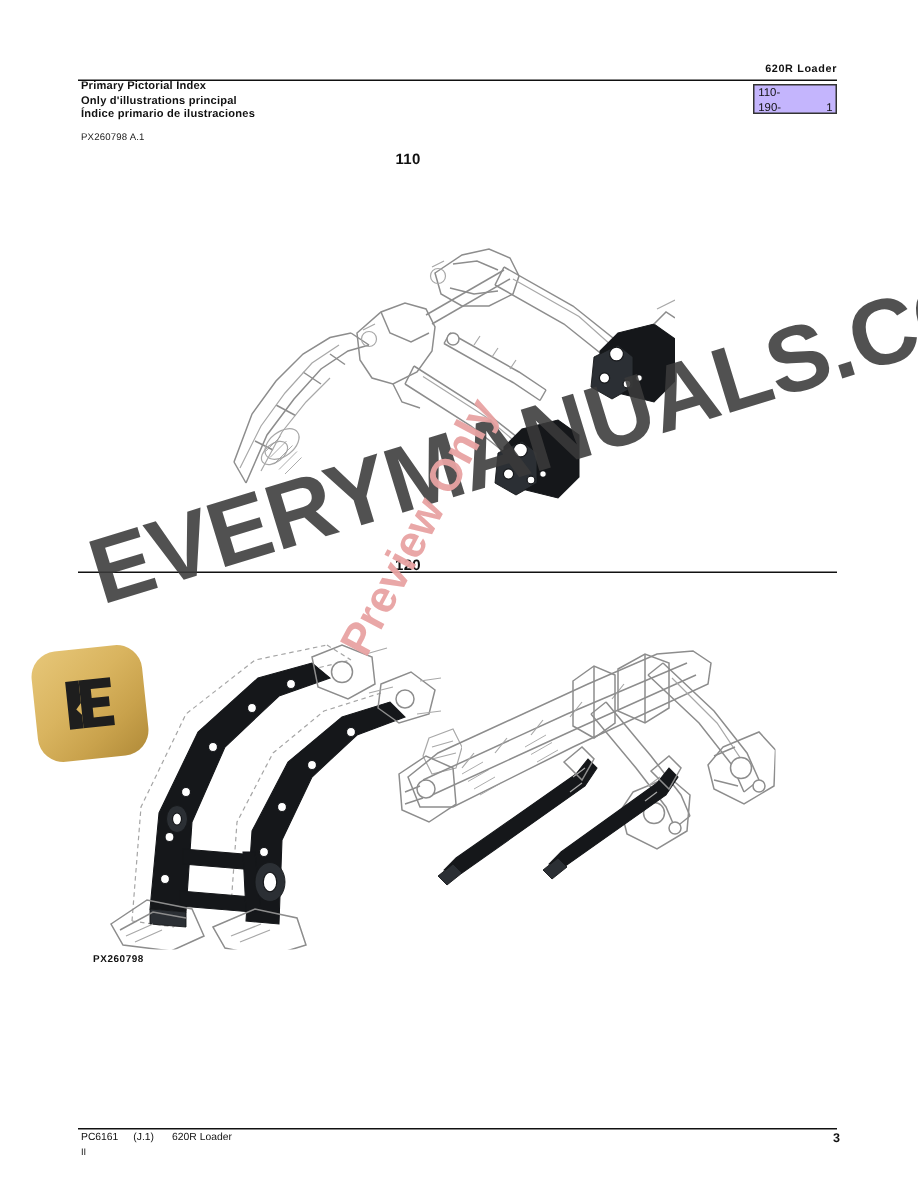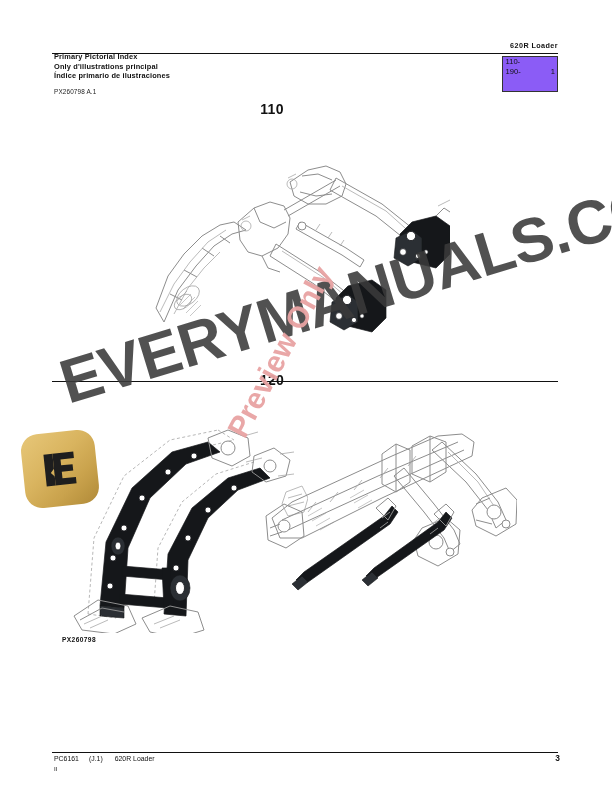--- a/index.html
+++ b/index.html
@@ -67,44 +67,44 @@
     font-weight: bold;
     color: #111;
     letter-spacing: .06em;
     white-space: nowrap;
   }
   .index-box {
     position: absolute;
     left: 502px;
     top: 56px;
     width: 56px;
-    height: 36px;
+    height: 20px;
     border: 1px solid #333;
     box-sizing: border-box;
-    background: #8b5cf6;
+    background: #c4b5fd;
     text-align: center;
   }
   .index-row {
     position: relative;
     height: 9.6px;
     line-height: 9.6px;
     padding: 0 2px 0 2.5px;
     font-size: 7.6px;
     color: #111;
     white-space: nowrap;
   }
   .index-row .lbl { float: left; }
   .index-row .pg  { float: right; }
 
   
   .section-num {
     position: absolute;
     width: 544px;
     text-align: center;
-    font-size: 14px;
+    font-size: 10px;
     font-weight: bold;
     color: #111;
     letter-spacing: .02em;
   }
   #sec-110 { top: 101px; }
   #sec-120 { top: 372px; }
 
   
   .mid-rule {
     position: absolute;

